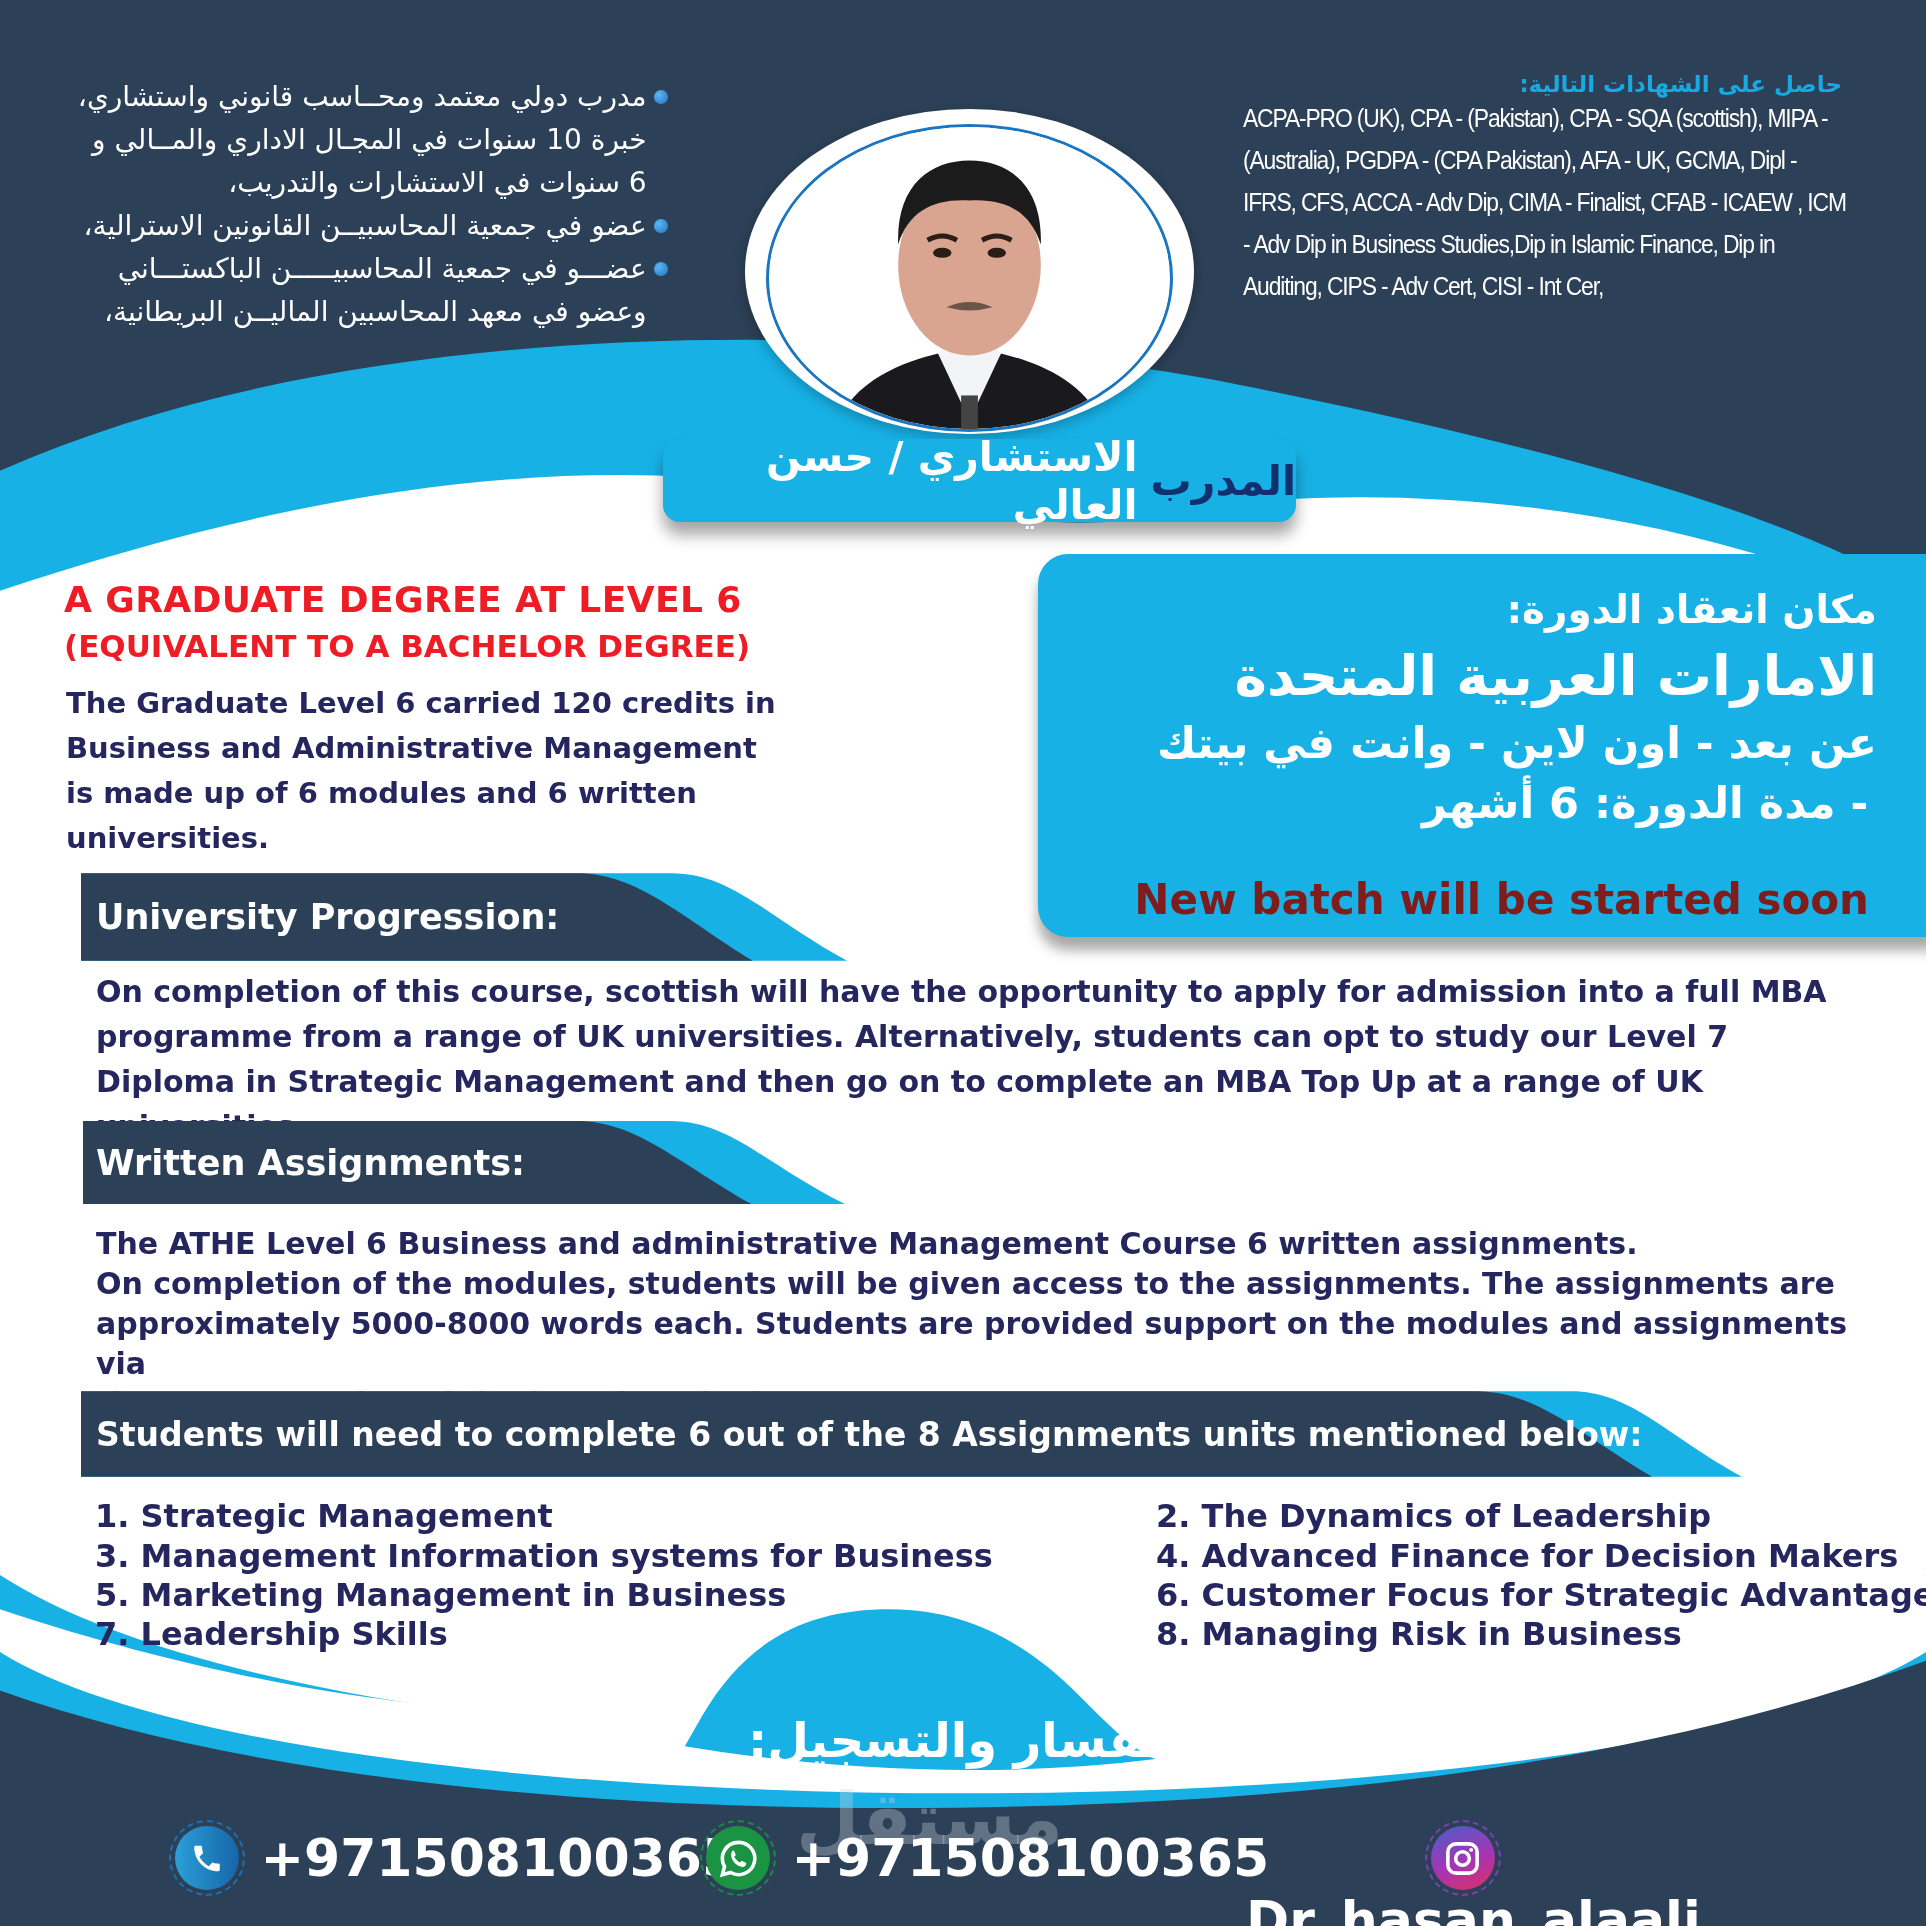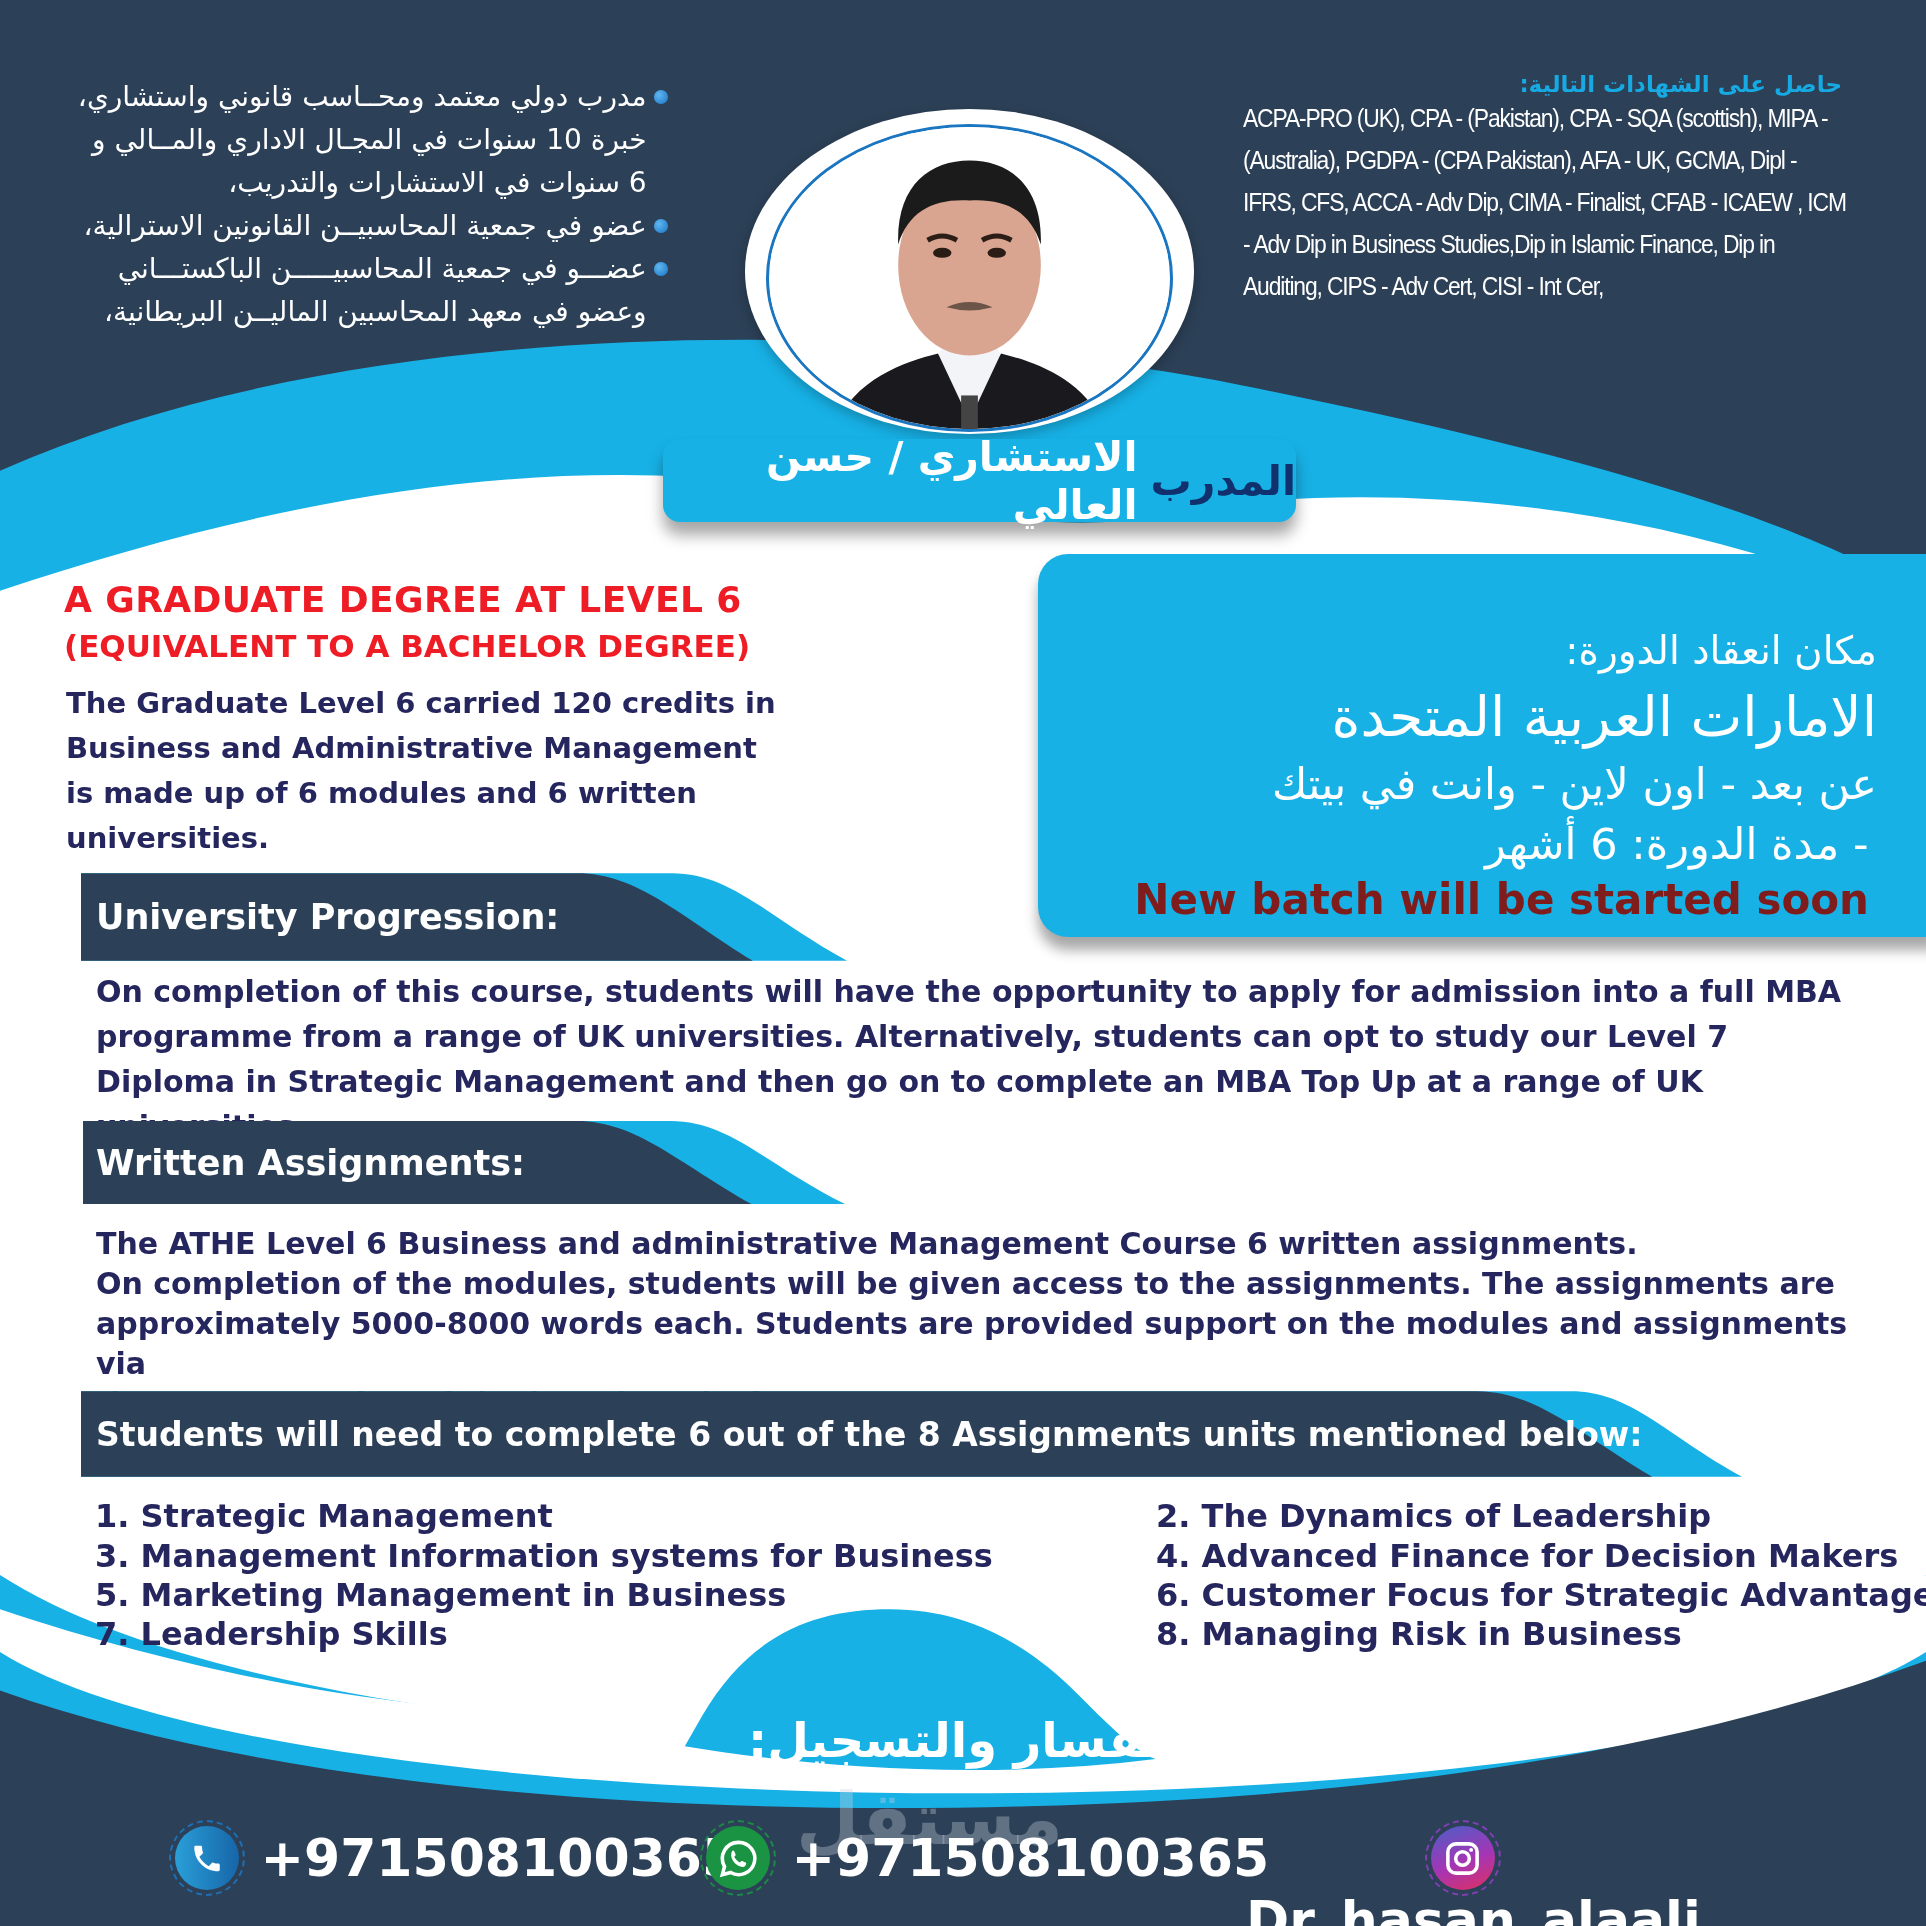--- a/index.html
+++ b/index.html
@@ -28,21 +28,21 @@
   #name-banner .name { color:#ffffff; }
 
   
   #degree-head { left:64px; top:574px; width:770px; color:#ee1c25; font-weight:bold; font-family:"DejaVu Sans", sans-serif; }
   #degree-h1 { font-size:36px; line-height:51px; letter-spacing:0.4px; }
   #degree-h2 { font-size:31px; line-height:43px; }
   #degree-desc { left:66px; top:681px; width:770px; font-weight:bold; font-size:29px; line-height:45px; color:#26265e; }
 
   
   #venue { left:1038px; top:554px; width:899px; height:383px; background:#17b1e6; border-radius:30px 0 0 30px; box-shadow:0 13px 13px rgba(0,0,0,0.35); }
-  #venue-text { position:absolute; right:60px; top:26px; width:813px; direction:rtl; text-align:right; color:#ffffff; font-weight:normal;margin-top:41px; }
+  #venue-text { position:absolute; right:60px; top:26px; width:813px; direction:rtl; text-align:right; color:#ffffff; font-weight:bold; }
   #venue-l1 { font-size:39px; line-height:60px; }
   #venue-l2 { font-size:55px; line-height:73px; }
   #venue-l3 { font-size:43px; line-height:60px; }
   #venue-l4 { font-size:43px; line-height:60px; padding-right:8.6px; }
   #venue-soon { position:absolute; right:68px; bottom:13px; color:#7f1d1d; font-weight:bold; font-size:42px; direction:ltr; }
 
   
   .sec-banner { position:absolute; height:88px; }
   .sec-banner .label { position:absolute; left:15px; top:0; height:100%; display:flex; align-items:center; color:#ffffff; font-weight:bold; font-size:35px; }
   .para { position:absolute; left:96px; width:1798px; color:#26265e; font-weight:bold; font-size:30px; }
@@ -143,21 +143,21 @@
 </div>
 
 <div class="sec-banner" style="left:81px; top:873px; width:766px;">
   <svg class="abs" style="left:0;top:0" width="766" height="88" viewBox="0 0 1790 205">
     <path d="M0,0 L1380,0 C1520,0 1600,100 1790,205 L0,205 Z" fill="#17b1e6"></path>
     <path d="M0,0 L1160,0 C1300,0 1400,100 1570,205 L0,205 Z" fill="#2c4057"></path>
   </svg>
   <div class="label">University Progression:</div>
 </div>
 <div class="para" style="top:969px; line-height:45px;">
-  <div>On completion of this course, students will have the opportunity to apply for admission into a full MBA</div>
+  <div>On completion of this course, scottish will have the opportunity to apply for admission into a full MBA</div>
   <div>programme from a range of UK universities. Alternatively, students can opt to study our Level 7</div>
   <div>Diploma in Strategic Management and then go on to complete an MBA Top Up at a range of UK universities.</div>
 </div>
 
 <div class="sec-banner" style="left:81px; top:1121px; width:766px; height:83px;">
   <svg class="abs" style="left:0;top:0" width="766" height="83" viewBox="0 0 1790 195">
     <path d="M0,0 L1380,0 C1520,0 1600,100 1790,195 L0,195 Z" fill="#17b1e6"></path>
     <path d="M0,0 L1160,0 C1300,0 1400,100 1570,195 L0,195 Z" fill="#2c4057"></path>
   </svg>
   <div class="label">Written Assignments:</div>

